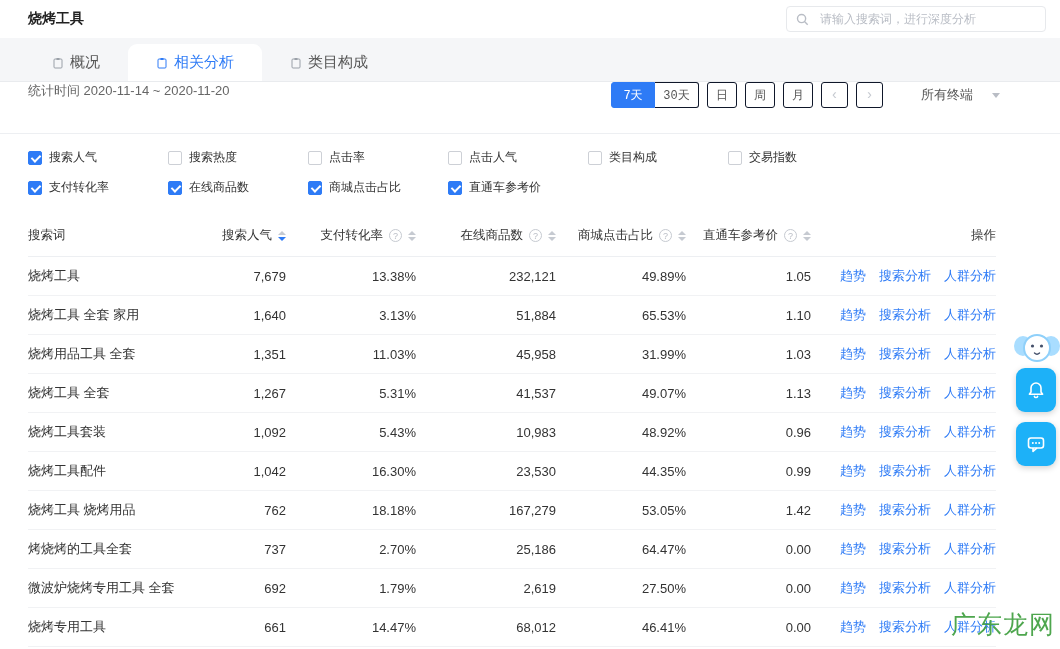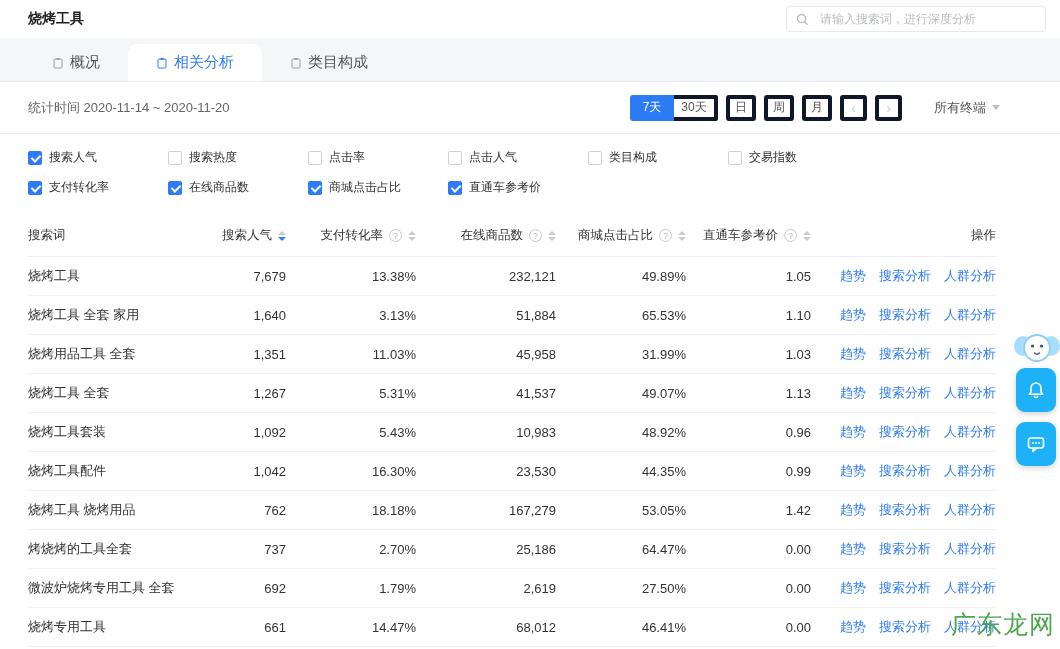--- a/index.html
+++ b/index.html
@@ -17,35 +17,35 @@
   .search-box input{border:none;outline:none;flex:1;font-size:12px;color:#333;font-family:inherit;background:transparent}
   .search-box input::placeholder{color:#b9bdc5}
   
   .tabstrip{height:44px;background:#f5f6f8;display:flex;align-items:flex-end;padding-left:24px;
     border-bottom:1px solid #e9ebee}
   .tab{height:37px;display:flex;align-items:center;gap:6px;padding:0 28px;font-size:15px;color:#555;cursor:pointer}
   .tab .ticon{display:flex;color:#9aa0a8}
   .tab.active{background:#fff;color:#2e7bf6;border-radius:9px 9px 0 0}
   .tab.active .ticon{color:#2e7bf6}
   
-  .toolbar{height:52px;display:flex;align-items:center;padding:0 60px 0 28px;border-bottom:1px solid #edeff2}
+  .toolbar{height:52px;display:flex;align-items:flex-start;padding:0 60px 0 28px;border-bottom:1px solid #edeff2}
   .stat-time{font-size:13px;color:#666}
   .controls{margin-left:auto;display:flex;align-items:center;gap:8px}
-  .btn{height:26px;font-size:12px;border:4px solid #0f172a;background:#fff;color:#555;cursor:pointer;
-    font-family:Liberation Sans, sans-serif;display:inline-flex;align-items:center;justify-content:center}
+  .btn{height:26px;font-size:12px;border:1px solid #0f172a;background:#fff;color:#555;cursor:pointer;
+    font-family:Liberation Mono, monospace;display:inline-flex;align-items:center;justify-content:center}
   .btn-group{display:flex}
   .btn-group .btn{width:44px}
   .btn-group .btn:first-child{border-radius:3px 0 0 3px}
   .btn-group .btn:last-child{border-radius:0 3px 3px 0;border-left:none}
   .btn.primary{background:#2e7bf6;border-color:#2e7bf6;color:#fff}
   .btn.sq{width:30px;border-radius:3px}
   .btn.arrow{width:27px;border-radius:3px;color:#c6cad1;font-size:14px}
   .btn.arrow::before{content:"\2039"}
   .btn.arrow.next::before{content:"\203A"}
-  .terminal{margin-left:24px;font-size:13px;color:#555;display:flex;align-items:center;gap:6px;cursor:pointer}
+  .terminal{margin-left:30px;font-size:13px;color:#555;display:flex;align-items:center;gap:19px;cursor:pointer}
   .chev{width:0;height:0;border-left:4px solid transparent;border-right:4px solid transparent;border-top:5px solid #b9bdc5}
   
   .filters{padding:15px 28px 4px}
   .filter-row{display:flex;margin-bottom:13px}
   .filter{width:140px;display:flex;align-items:center;gap:7px;font-size:12px;color:#333;cursor:pointer}
   .cb{width:14px;height:14px;border:1px solid #cdd0d6;border-radius:2px;background:#fff;position:relative;flex:none}
   .cb.checked{background:#2e7bf6;border-color:#2e7bf6}
   .cb.checked::after{content:"";position:absolute;left:4px;top:1px;width:4px;height:7px;
     border:solid #fff;border-width:0 2px 2px 0;transform:rotate(45deg)}
   

